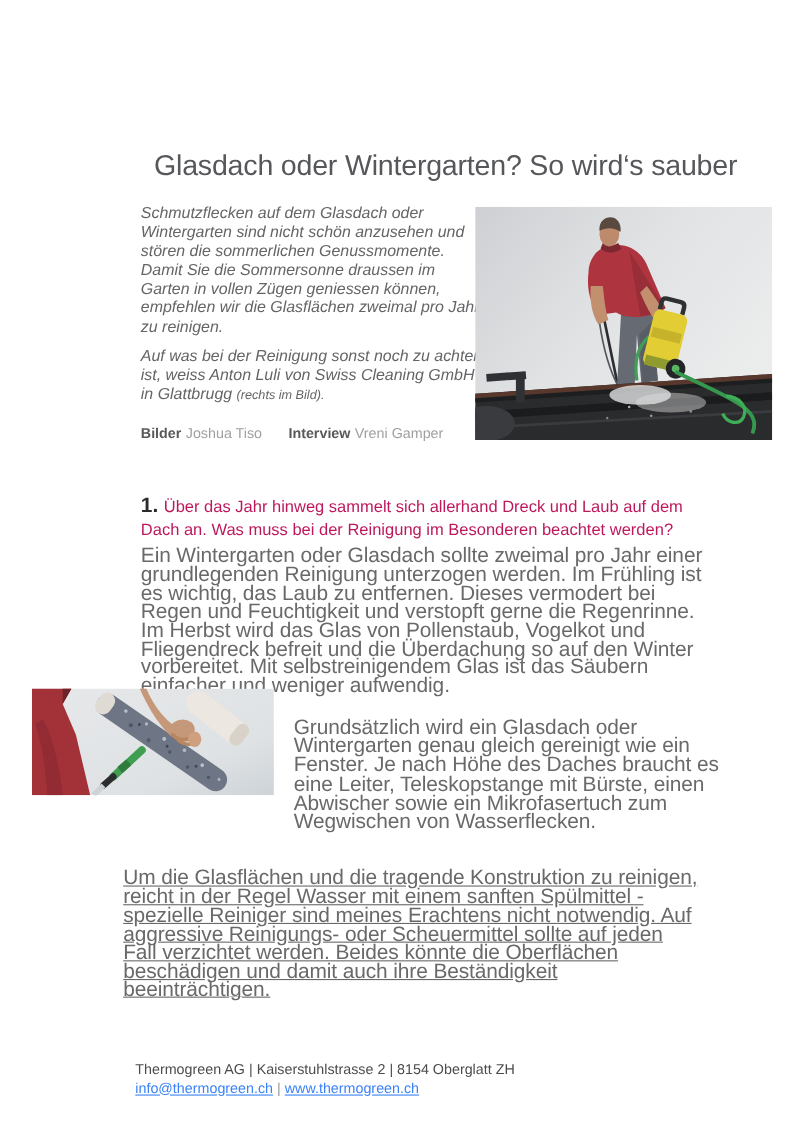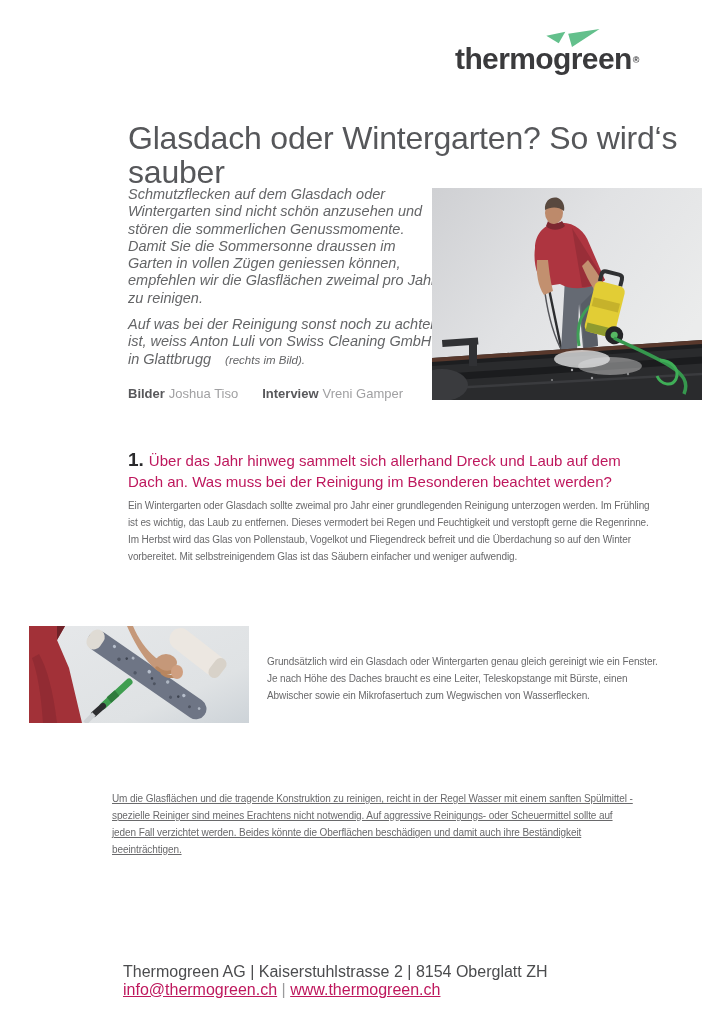--- a/index.html
+++ b/index.html
@@ -13,69 +13,62 @@
   
   .logo{left:455px;top:28px;width:210px;height:54px;}
   .logo-mark{position:absolute;left:88px;top:1px;width:58px;height:19px;}
   .logo-text{
     position:absolute;left:0;top:15px;font-size:30px;font-weight:700;
     color:#3a3a3c;letter-spacing:-0.6px;line-height:32px;white-space:nowrap;
   }
   .logo-reg{font-size:9px;vertical-align:top;position:relative;top:1px;margin-left:1px;}
 
   
-  .title{left:128px;top:121px;width:560px;margin:0;font-size:32px;font-weight:400;
+  .title{left:128px;top:121px;width:560px;margin:12px;font-size:26px;font-weight:400;
     color:#56575a;letter-spacing:-0.2px;line-height:34px;}
 
   
   .intro{left:128px;top:186px;width:314px;color:#646567;font-style:italic;}
   .intro p{margin:0;font-size:14.5px;line-height:17.3px;}
   .intro .p2{margin-top:9px;}
-  .note{font-size:11.5px;margin-left:10px;}
+  .note{font-size:11.5px;}
 
   
   .photo-main{left:432px;top:188px;width:270px;height:212px;}
   .photo-tool{left:29px;top:626px;width:220px;height:97px;}
   .photo-main svg,.photo-tool svg{display:block;width:100%;height:100%;}
 
   
   .credits{left:128px;top:386px;font-size:13px;color:#a0a0a2;}
   .credit-label{font-weight:700;color:#58585b;margin-right:4px;}
   .credit-name{margin-right:24px;}
 
   
   .qa{line-height:20.5px;}
   .qnum{font-size:19px;font-weight:700;color:#2a2a2c;margin-right:5px;line-height:1;}
   .qtext{font-size:15px;font-weight:400;color:#be185d;}
-  .answer{font-size:10px;line-height:16.9px;color:#69696b;letter-spacing:-0.1px;margin:0;}
+  .answer{font-size:19px;line-height:16.9px;color:#69696b;letter-spacing:-0.1px;margin:0;}
   .qa1{left:128px;top:450px;width:522px;}
   .ans1{left:128px;top:498px;width:522px;}
   .qa2{left:267px;top:623px;width:400px;}
   .ans2{left:267px;top:653px;width:394px;line-height:17.2px;}
   .qa3{left:128px;top:763px;width:500px;}
   .ans3{left:112px;top:791px;width:522px;text-decoration:underline;}
 
   
-  .footer{left:123px;top:963px;font-size:16px;line-height:17.6px;color:#4b4c4e;}
+  .footer{left:123px;top:963px;font-size:13px;line-height:17.6px;color:#4b4c4e;}
   .footer p{margin:0;}
-  .footer a{color:#be185d;text-decoration:underline;}
+  .footer a{color:#3b82f6;text-decoration:underline;}
   .footer .sep{color:#9a9a9c;}
 </style>
 </head>
 <body>
 
 <div class="page">
 
-  <div class="abs logo">
-    <svg class="logo-mark" viewBox="0 0 58 20" aria-hidden="true">
-      <polygon points="2,7 22,3 15,15" fill="#63c08c"></polygon>
-      <polygon points="25,5 58,0 29,19" fill="#63c08c"></polygon>
-    </svg>
-    <div class="logo-text"><span>thermogreen</span><sup class="logo-reg">®</sup></div>
-  </div>
 
   <h1 class="abs title">Glasdach oder Wintergarten? So wird‘s sauber</h1>
 
   <div class="abs intro">
     <p class="p1">Schmutzflecken auf dem Glasdach oder Wintergarten sind nicht schön anzusehen und stören die sommerlichen Genussmomente. Damit Sie die Sommersonne draussen im Garten in vollen Zügen geniessen können, empfehlen wir die Glasflächen zweimal pro Jahr zu reinigen.</p>
     <p class="p2"><span>Auf was bei der Reinigung sonst noch zu achten ist, weiss Anton Luli von Swiss Cleaning GmbH in Glattbrugg</span> <span class="note">(rechts im Bild).</span></p>
   </div>
 
   <figure class="abs photo-main">
     <svg viewBox="0 0 270 212" aria-hidden="true">

